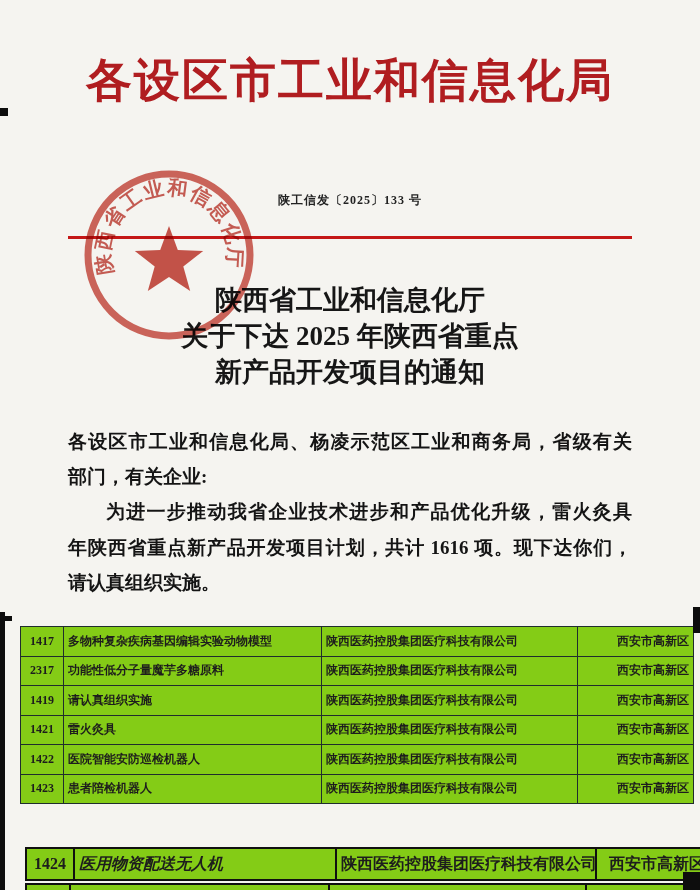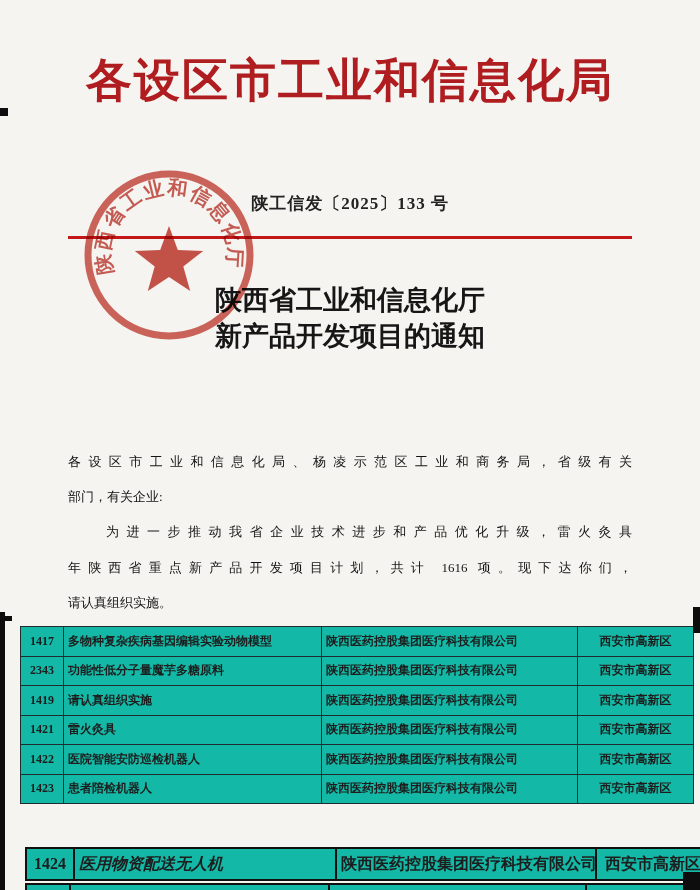--- a/index.html
+++ b/index.html
@@ -12,59 +12,59 @@
   .abs{position:absolute;}
 
   
   .header-title{
     top:50px;left:0;width:700px;text-align:center;
     font-size:46px;font-weight:900;letter-spacing:2px;
     color:#b01d20;
   }
   .doc-number{
     top:192px;left:0;width:700px;text-align:center;
-    font-size:17px;font-weight:700;letter-spacing:1px;color:#222;
+    font-size:12px;font-weight:700;letter-spacing:1px;color:#222;
   }
   .red-rule{
     top:236px;left:68px;width:564px;height:3px;background:#c41717;
   }
 
   
   .seal{top:166px;left:80px;width:178px;height:178px;mix-blend-mode:multiply;opacity:.92;}
 
   
   .doc-title{
     top:282px;left:0;width:700px;text-align:center;
     font-size:27px;font-weight:800;line-height:36px;color:#161616;
   }
 
   
   .body-text{
-    top:444px;left:68px;width:564px;
-    font-size:13px;font-weight:400;color:#141414;
+    top:424px;left:68px;width:564px;
+    font-size:19px;font-weight:700;color:#141414;
   }
   .body-text .line{height:35.2px;line-height:35.2px;white-space:nowrap;}
   .body-text .fill{text-align:justify;text-align-last:justify;}
   .body-text .indent{padding-left:38px;}
 
   
   .tbl{border-collapse:collapse;table-layout:fixed;
        font-family:"Liberation Sans","DejaVu Sans",sans-serif;
-       background:#14b8a6;}
+       background:#84cc16;}
   .tbl td{
     border:1.6px solid #1f2d2d;
     font-size:12px;font-weight:700;color:#1d1d1d;
     overflow:hidden;white-space:nowrap;padding:0 4px;
   }
   .main-table{top:626px;left:20px;width:637px;}
   .main-table td{height:28.5px;}
   .td-no{width:34px;text-align:center;font-family:"Liberation Serif",serif;font-size:13px;}
   .td-name{width:249px;text-align:left;margin-left:24px;}
   .td-co{width:247px;text-align:left;}
-  .td-reg{width:107px;text-align:center;}
+  .td-reg{width:107px;text-align:right;}
 
   .next-page-table{top:847px;left:25px;width:644px;}
   .next-page-table td{height:30px;border:2.2px solid #101010;font-size:16px;}
   .next-page-table .td-no{width:38px;}
   .next-page-table .td-name{width:252px;font-style:italic;}
   .next-page-table .td-co{width:250px;}
   .next-page-table .td-reg{width:104px;}
 
   .stub-table{top:883px;left:25px;width:644px;height:14px;overflow:hidden;}
   .stub-table td{height:20px;border:2px solid #101010;}
@@ -74,41 +74,42 @@
 </style>
 </head>
 <body>
 
 <div class="abs header-title">各设区市工业和信息化局</div>
 <div class="abs doc-number">陕工信发〔2025〕133 号</div>
 <div class="abs red-rule"></div>
 
 <div class="abs doc-title">
   <div>陕西省工业和信息化厅</div>
+  <div>关于下达 2025 年陕西省重点</div>
   <div>新产品开发项目的通知</div>
 </div>
 
 <div class="abs body-text">
   <div class="line fill">各设区市工业和信息化局、杨凌示范区工业和商务局，省级有关</div>
   <div class="line">部门，有关企业:</div>
   <div class="line fill indent">为进一步推动我省企业技术进步和产品优化升级，雷火灸具</div>
   <div class="line fill">年陕西省重点新产品开发项目计划，共计 1616 项。现下达你们，</div>
   <div class="line">请认真组织实施。</div>
 </div>
 
 <table class="abs tbl main-table">
   <tbody>
     <tr>
       <td class="td-no">1417</td>
       <td class="td-name">多物种复杂疾病基因编辑实验动物模型</td>
       <td class="td-co">陕西医药控股集团医疗科技有限公司</td>
       <td class="td-reg">西安市高新区</td>
     </tr>
     <tr>
-      <td class="td-no">2343</td>
+      <td class="td-no">2317</td>
       <td class="td-name">功能性低分子量魔芋多糖原料</td>
       <td class="td-co">陕西医药控股集团医疗科技有限公司</td>
       <td class="td-reg">西安市高新区</td>
     </tr>
     <tr>
       <td class="td-no">1419</td>
       <td class="td-name">请认真组织实施</td>
       <td class="td-co">陕西医药控股集团医疗科技有限公司</td>
       <td class="td-reg">西安市高新区</td>
     </tr>

